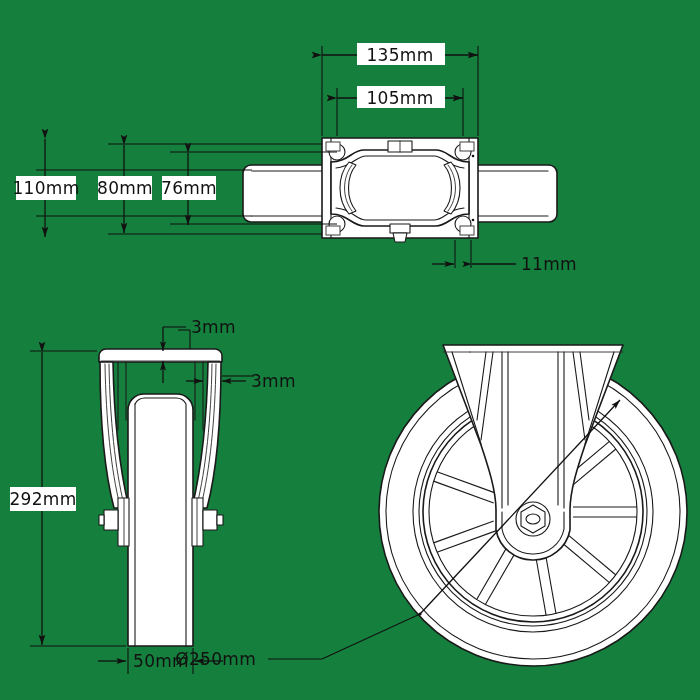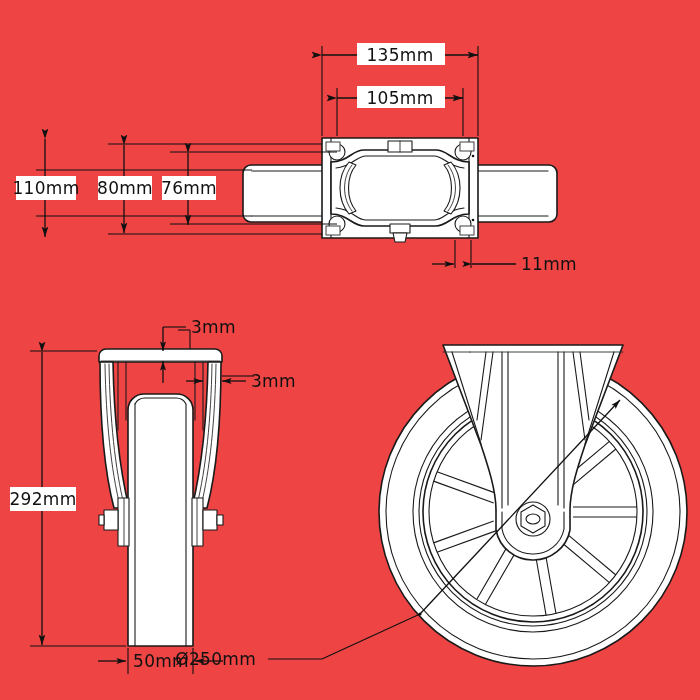--- a/index.html
+++ b/index.html
@@ -1,18 +1,18 @@
 <!DOCTYPE html>
 <html><head>
 <meta charset="utf-8">
 <style>
   html,body{margin:0;padding:0;background:#ffffff;}
   body{width:700px;height:700px;overflow:hidden;
        font-family:"DejaVu Sans","Liberation Sans",sans-serif;}
-  #stage{position:relative;width:700px;height:700px;background:#ef4444;}
+  #stage{position:relative;width:700px;height:700px;background:#15803d;}
   svg#drawing{position:absolute;inset:0;width:700px;height:700px;display:block;}
   .ln{fill:none;stroke:#1a1a1a;stroke-width:1.6;stroke-linejoin:round;stroke-linecap:round;}
   .ln-thin{fill:none;stroke:#1a1a1a;stroke-width:1.1;stroke-linejoin:round;stroke-linecap:round;}
   .ln-hair{fill:none;stroke:#2b2b2b;stroke-width:0.9;stroke-linecap:round;}
   .dim{fill:none;stroke:#111;stroke-width:1.3;}
   .ext{fill:none;stroke:#111;stroke-width:1.1;}
   .fillw{fill:#ffffff;}
   .dimtext{font-family:"DejaVu Sans","Liberation Sans",sans-serif;
            font-size:17px;fill:#111;letter-spacing:0.3px;}
 </style>

